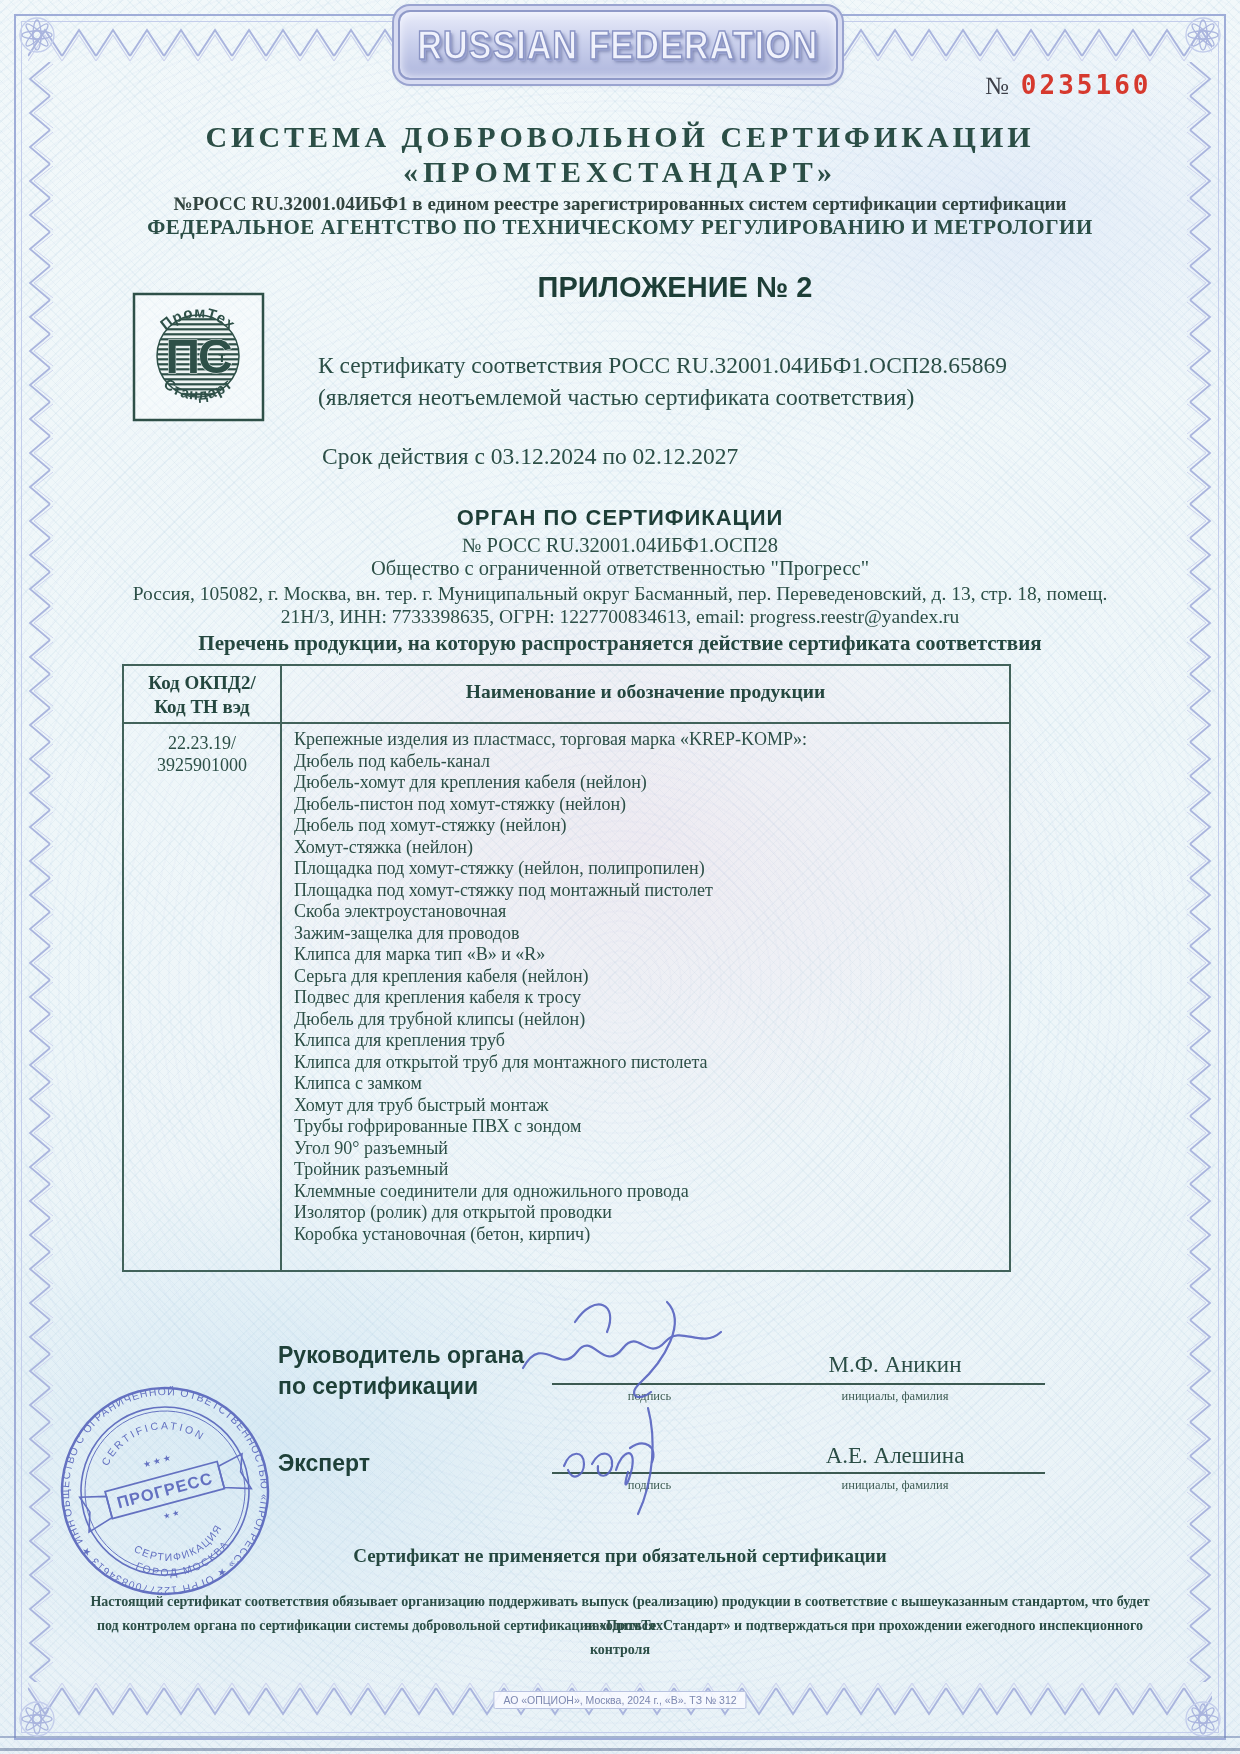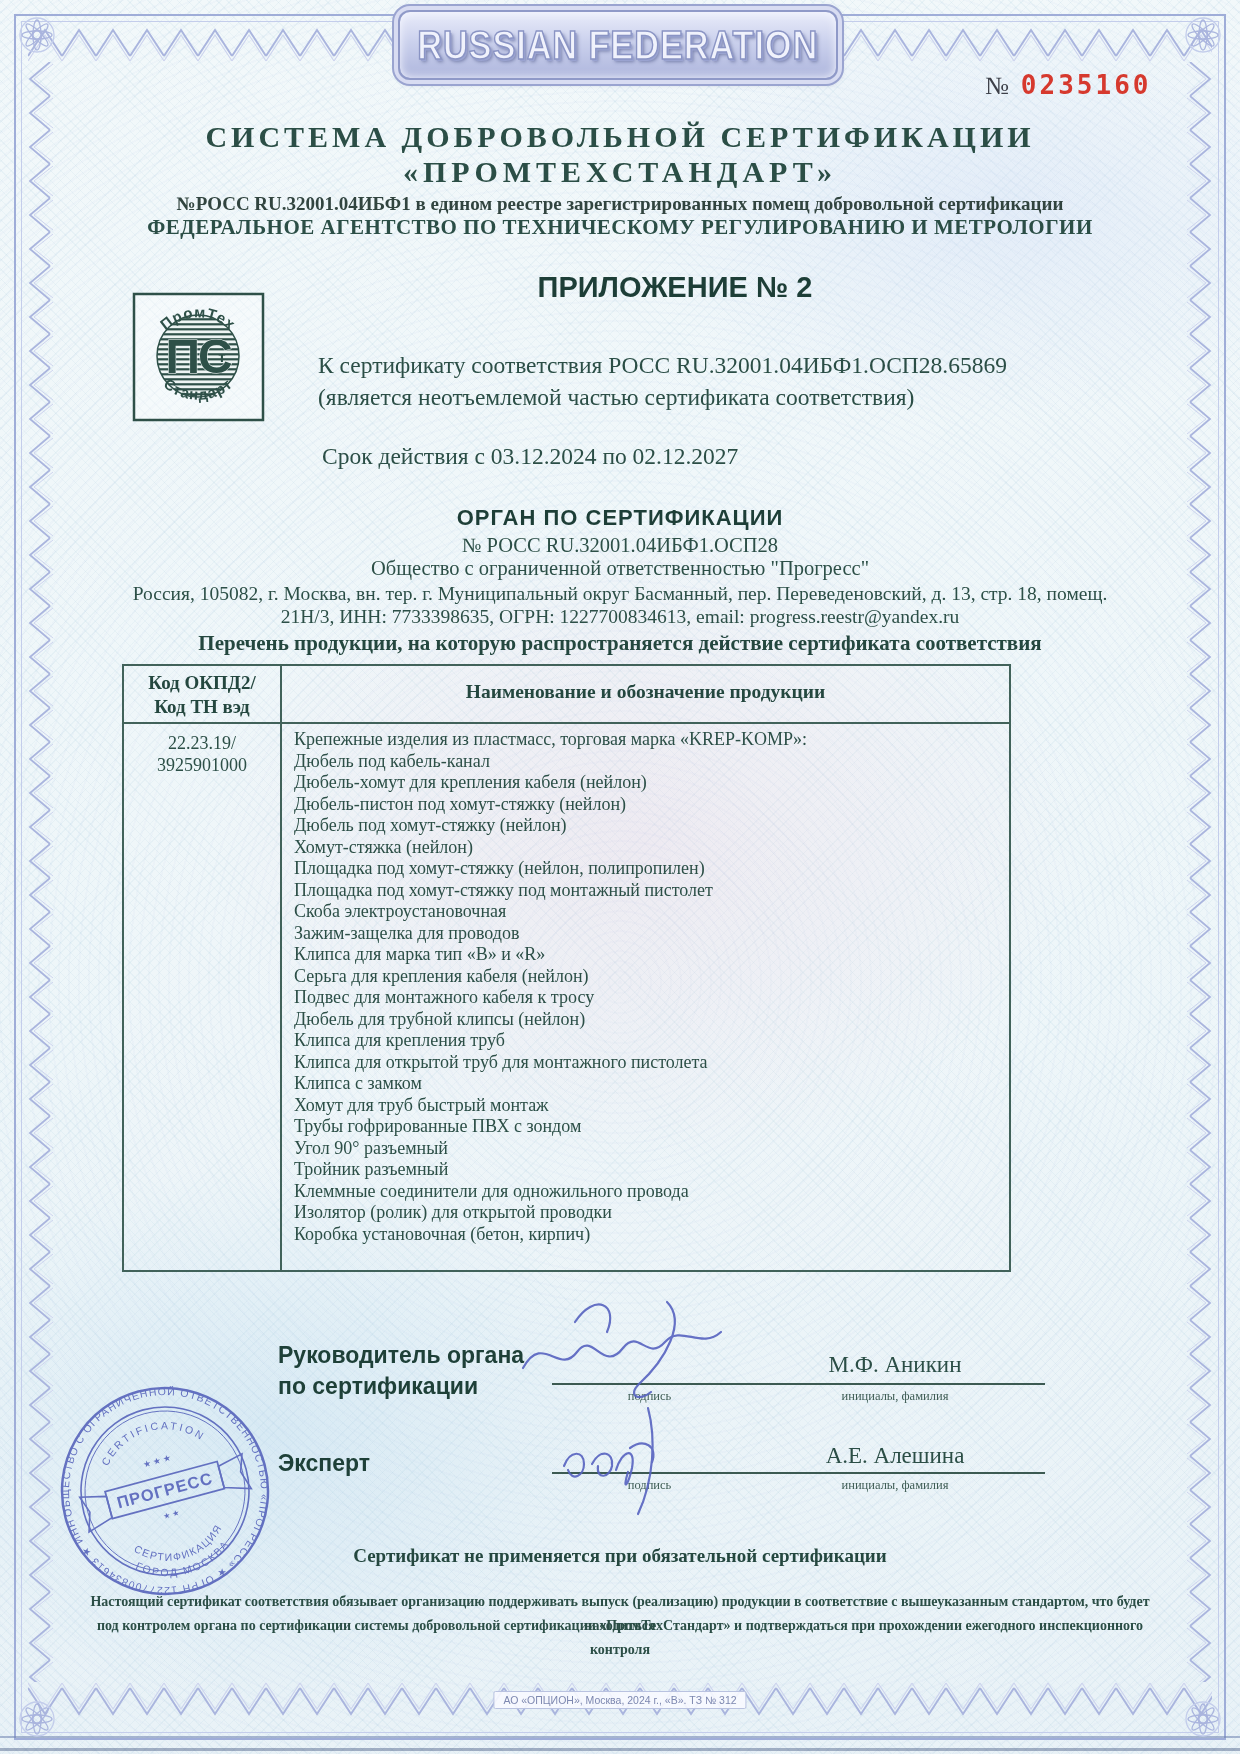--- a/index.html
+++ b/index.html
@@ -177,21 +177,21 @@
 
   <div class="badge">
     <span class="badge-text">RUSSIAN FEDERATION</span>
   </div>
   <div class="serial">
     <span class="serial-sign">№</span><span class="serial-digits">0235160</span>
   </div>
 
   <div class="ctr title1">СИСТЕМА ДОБРОВОЛЬНОЙ СЕРТИФИКАЦИИ</div>
   <div class="ctr title2">«ПРОМТЕХСТАНДАРТ»</div>
-  <div class="ctr registry">№РОСС RU.32001.04ИБФ1 в едином реестре зарегистрированных помещ добровольной сертификации</div>
+  <div class="ctr registry">№РОСС RU.32001.04ИБФ1 в едином реестре зарегистрированных систем сертификации сертификации</div>
   <div class="ctr agency">ФЕДЕРАЛЬНОЕ АГЕНТСТВО ПО ТЕХНИЧЕСКОМУ РЕГУЛИРОВАНИЮ И МЕТРОЛОГИИ</div>
   <div class="appendix">ПРИЛОЖЕНИЕ № 2</div>
 
   <svg class="logo" width="133" height="130" viewBox="0 0 133 130" xmlns="http://www.w3.org/2000/svg">
     <defs>
       <pattern id="lstripes" width="6" height="5" patternUnits="userSpaceOnUse">
         <rect width="6" height="5" fill="#edf4f3"></rect>
         <rect y="1.2" width="6" height="2.2" fill="#2e5048"></rect>
       </pattern>
       <path id="lg-top" d="M22 58 A 46 46 0 0 1 110 58"></path>
@@ -242,21 +242,21 @@
           <div class="product-line">Дюбель-хомут для крепления кабеля (нейлон)</div>
           <div class="product-line">Дюбель-пистон под хомут-стяжку (нейлон)</div>
           <div class="product-line">Дюбель под хомут-стяжку (нейлон)</div>
           <div class="product-line">Хомут-стяжка (нейлон)</div>
           <div class="product-line">Площадка под хомут-стяжку (нейлон, полипропилен)</div>
           <div class="product-line">Площадка под хомут-стяжку под монтажный пистолет</div>
           <div class="product-line">Скоба электроустановочная</div>
           <div class="product-line">Зажим-защелка для проводов</div>
           <div class="product-line">Клипса для марка тип «B» и «R»</div>
           <div class="product-line">Серьга для крепления кабеля (нейлон)</div>
-          <div class="product-line">Подвес для монтажного кабеля к тросу</div>
+          <div class="product-line">Подвес для крепления кабеля к тросу</div>
           <div class="product-line">Дюбель для трубной клипсы (нейлон)</div>
           <div class="product-line">Клипса для крепления труб</div>
           <div class="product-line">Клипса для открытой труб для монтажного пистолета</div>
           <div class="product-line">Клипса с замком</div>
           <div class="product-line">Хомут для труб быстрый монтаж</div>
           <div class="product-line">Трубы гофрированные ПВХ с зондом</div>
           <div class="product-line">Угол 90° разъемный</div>
           <div class="product-line">Тройник разъемный</div>
           <div class="product-line">Клеммные соединители для одножильного провода</div>
           <div class="product-line">Изолятор (ролик) для открытой проводки</div>

